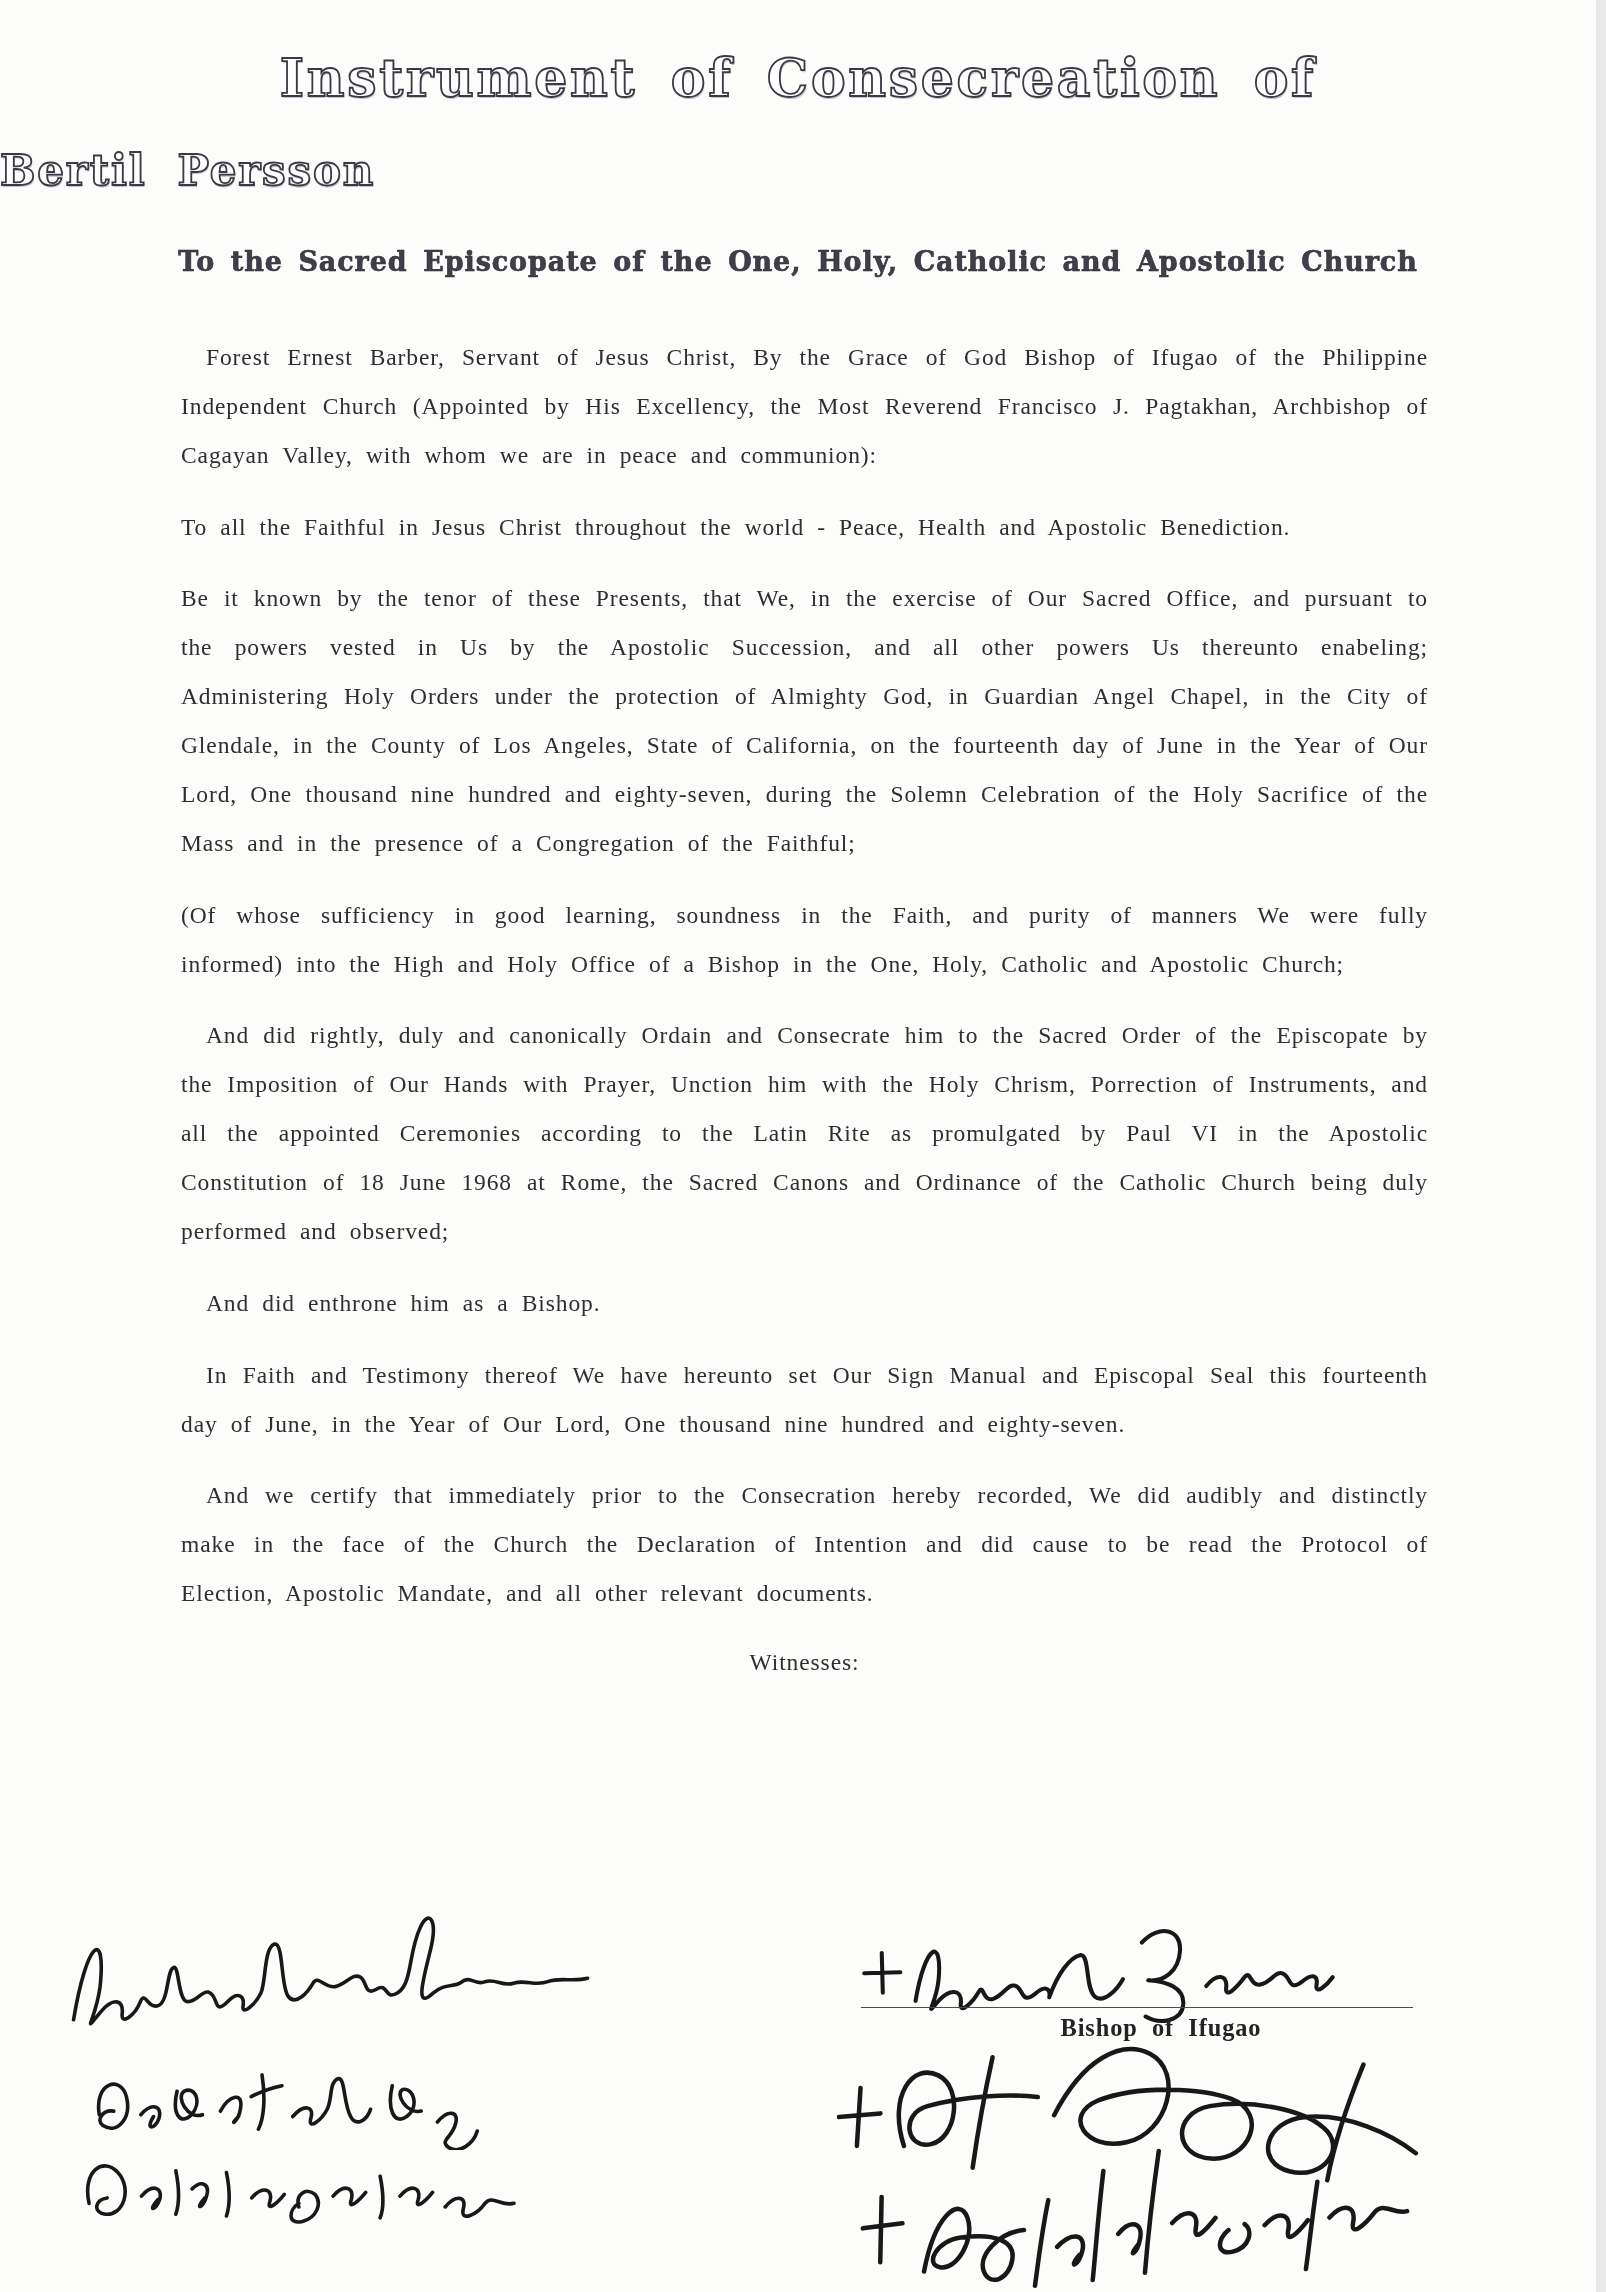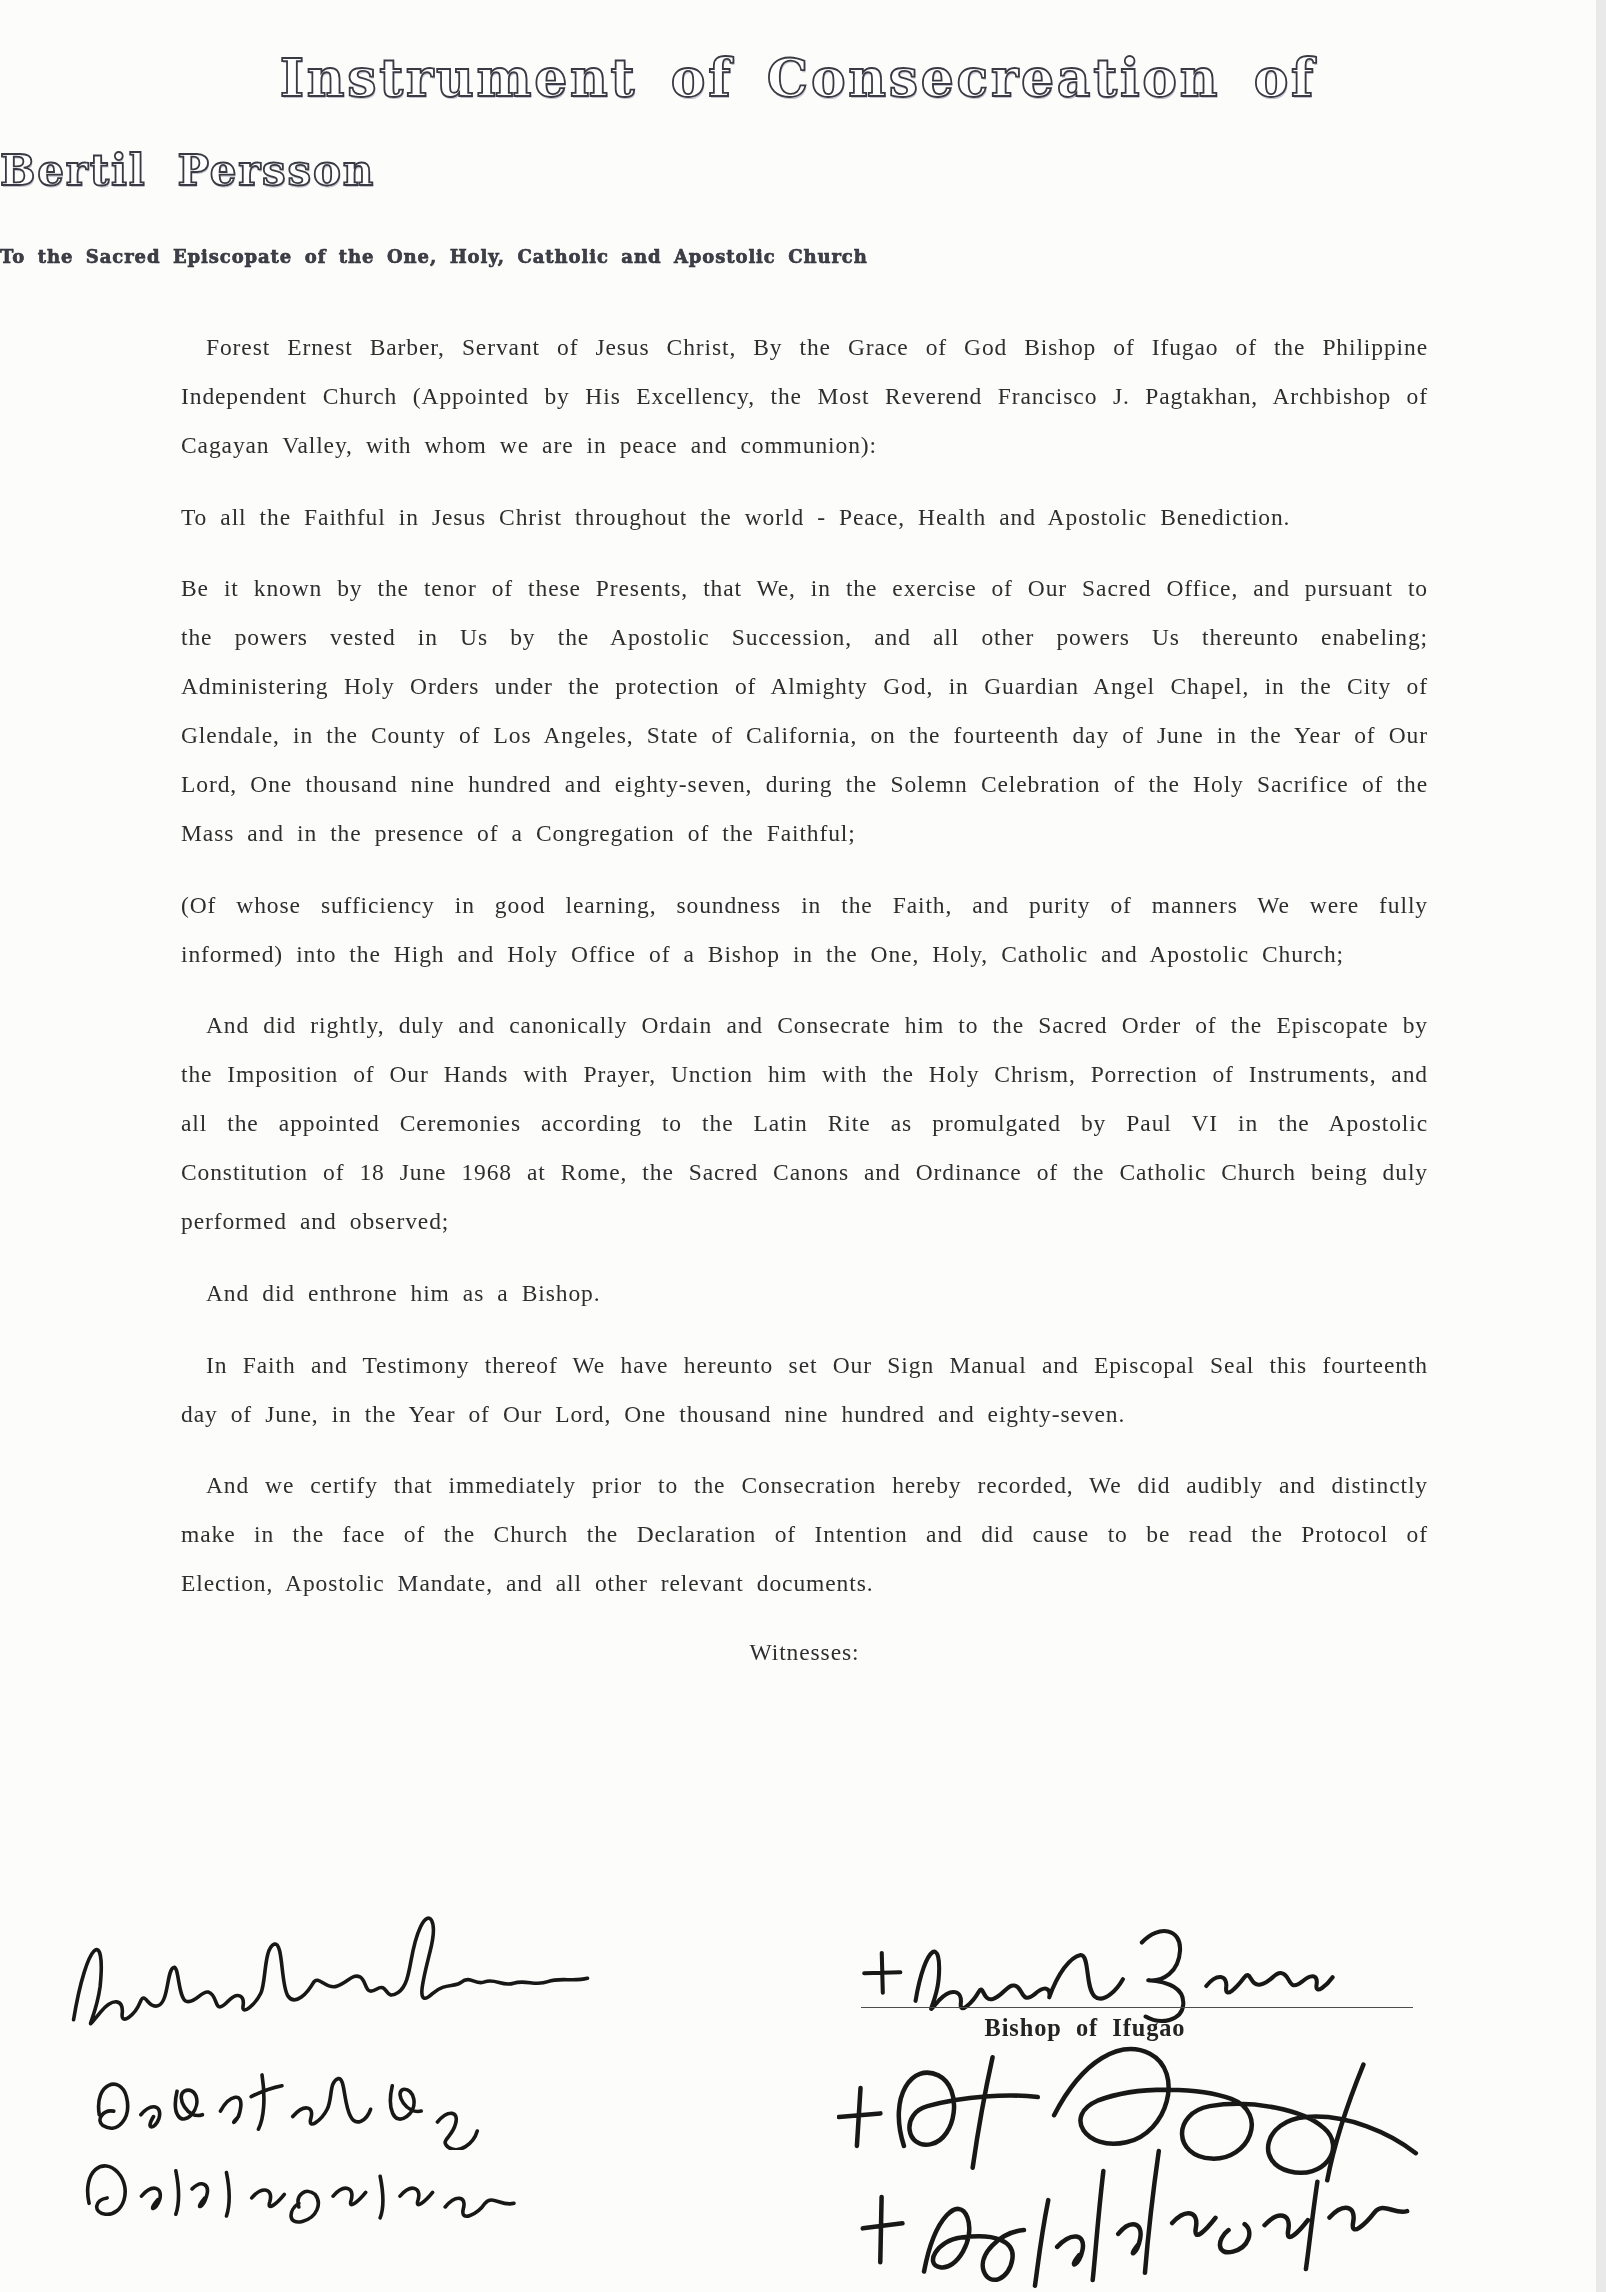--- a/index.html
+++ b/index.html
@@ -30,24 +30,24 @@
     font-weight:bold;
     font-size:42px;
     letter-spacing:1.8px;
     word-spacing:14.5px;
     color:#ffffff;
     -webkit-text-stroke:1.8px #3a3a44;
     text-shadow:0.9px 1.8px 0 #c3c3cf;
   }
   .dedication{
     margin:51px 0 0;
-    text-align:left;
+    text-align:center;
     font-family:"DejaVu Serif",serif;
     font-weight:bold;
-    font-size:18px;
+    font-size:27px;
     letter-spacing:0.9px;
     word-spacing:5.4px;
     color:#3f3f49;
     -webkit-text-stroke:0.6px #2c2c36;
   }
   
   .body{
     margin:56px 168px 0 181px;
   }
   .body p{
@@ -64,21 +64,21 @@
   .body p.witnesses{text-align:center;margin-top:20px;}
   
   .sig{position:absolute;}
   .sig svg{display:block;width:100%;height:100%;}
   .sig path{fill:none;stroke:#181818;stroke-linecap:round;stroke-linejoin:round;}
   .sig-line{
     position:absolute;left:861px;top:2007px;width:552px;height:0;
     border-top:1.8px solid #4d4d4d;
   }
   .printed-title{
-    position:absolute;left:868px;top:2014px;width:434px;
+    position:absolute;left:944px;top:2014px;width:434px;
     text-align:center;
     font-family:"Liberation Serif",serif;
     font-weight:bold;
     font-size:24.4px;
     letter-spacing:0.9px;
     word-spacing:7.2px;
     color:#232323;
   }
 </style>
 </head>

